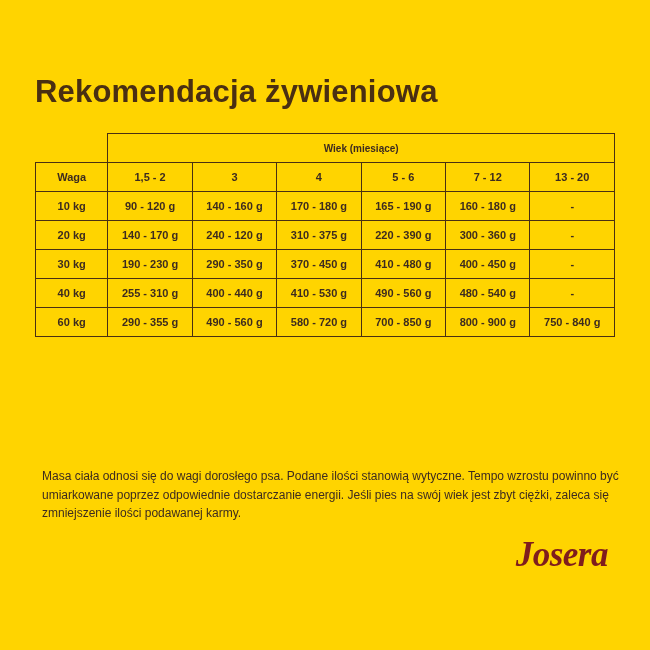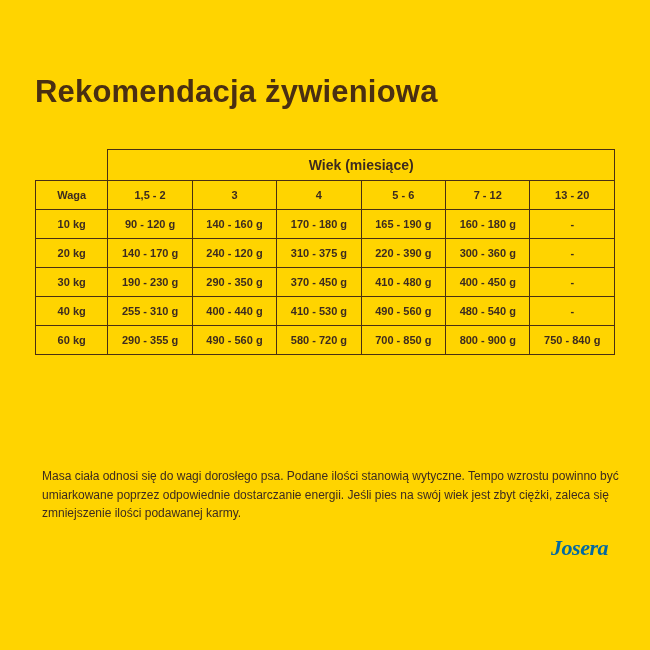--- a/index.html
+++ b/index.html
@@ -20,21 +20,21 @@
     height: 650px;
     box-sizing: border-box;
     padding: 0 35px;
   }
   .title {
     font-size: 31px;
     font-weight: bold;
     color: #4a2f12;
     letter-spacing: 0.2px;
     padding-top: 75px;
-    margin: 0 0 40px 0;
+    margin: 0 0 24px 0;
     line-height: 1.1;
   }
   table.feed-table {
     width: 580px;
     border-collapse: collapse;
     table-layout: fixed;
     font-size: 11px;
   }
   table.feed-table td, table.feed-table th {
     border: 1px solid #4a2f12;
@@ -42,21 +42,21 @@
     padding: 7px 2px 7px 2px;
     font-weight: bold;
     color: #3d2b1f;
     height: 14px;
   }
   .corner-cell {
     border-top: none !important;
     border-left: none !important;
   }
   .group-head {
-    font-size: 14px;
+    font-size: 10px;
     padding: 6px 2px 6px 2px;
   }
   col.c0 { width: 72px; }
   col.cX { width: 84px; }
   .note {
     position: absolute;
     left: 42px;
     top: 455px;
     width: 585px;
     font-size: 12px;
@@ -64,22 +64,22 @@
     color: #3d2b1f;
     font-weight: normal;
   }
   .brand {
     position: absolute;
     right: 42px;
     top: 535px;
     font-family: "Liberation Serif", serif;
     font-style: italic;
     font-weight: bold;
-    font-size: 22px;
-    color: #0369a1;
+    font-size: 35px;
+    color: #7f1d1d;
     letter-spacing: -0.5px;
   }
 </style>
 </head>
 <body>
 
 <div class="page">
 
   <h1 class="title">Rekomendacja żywieniowa</h1>
 

